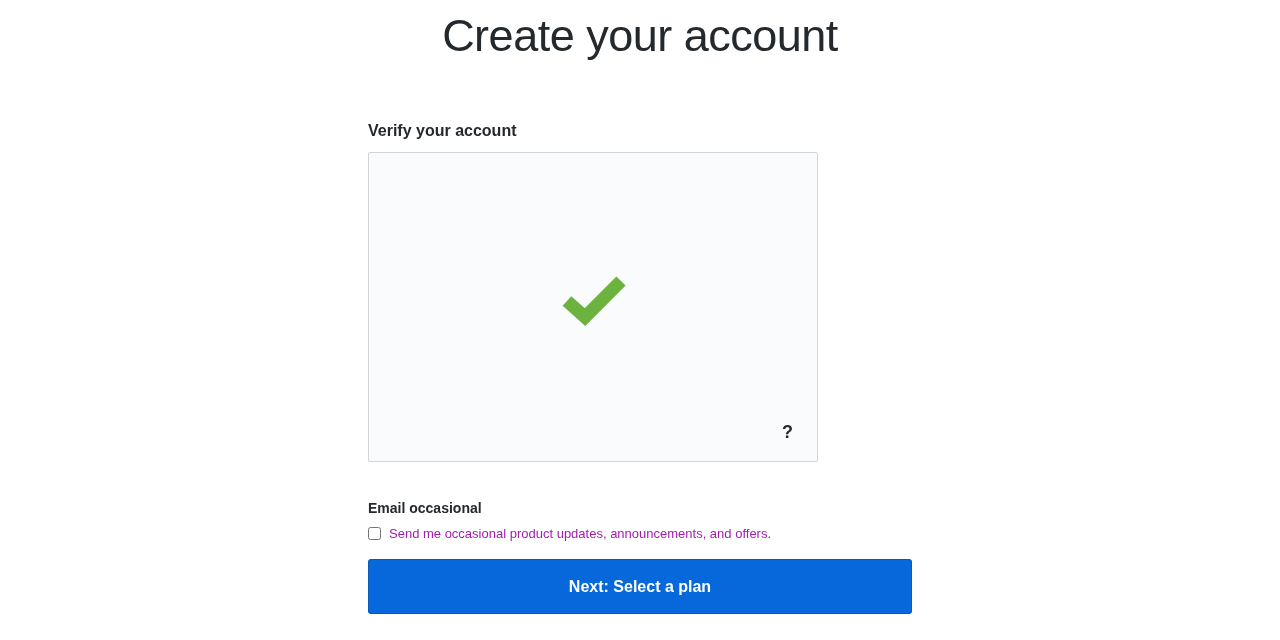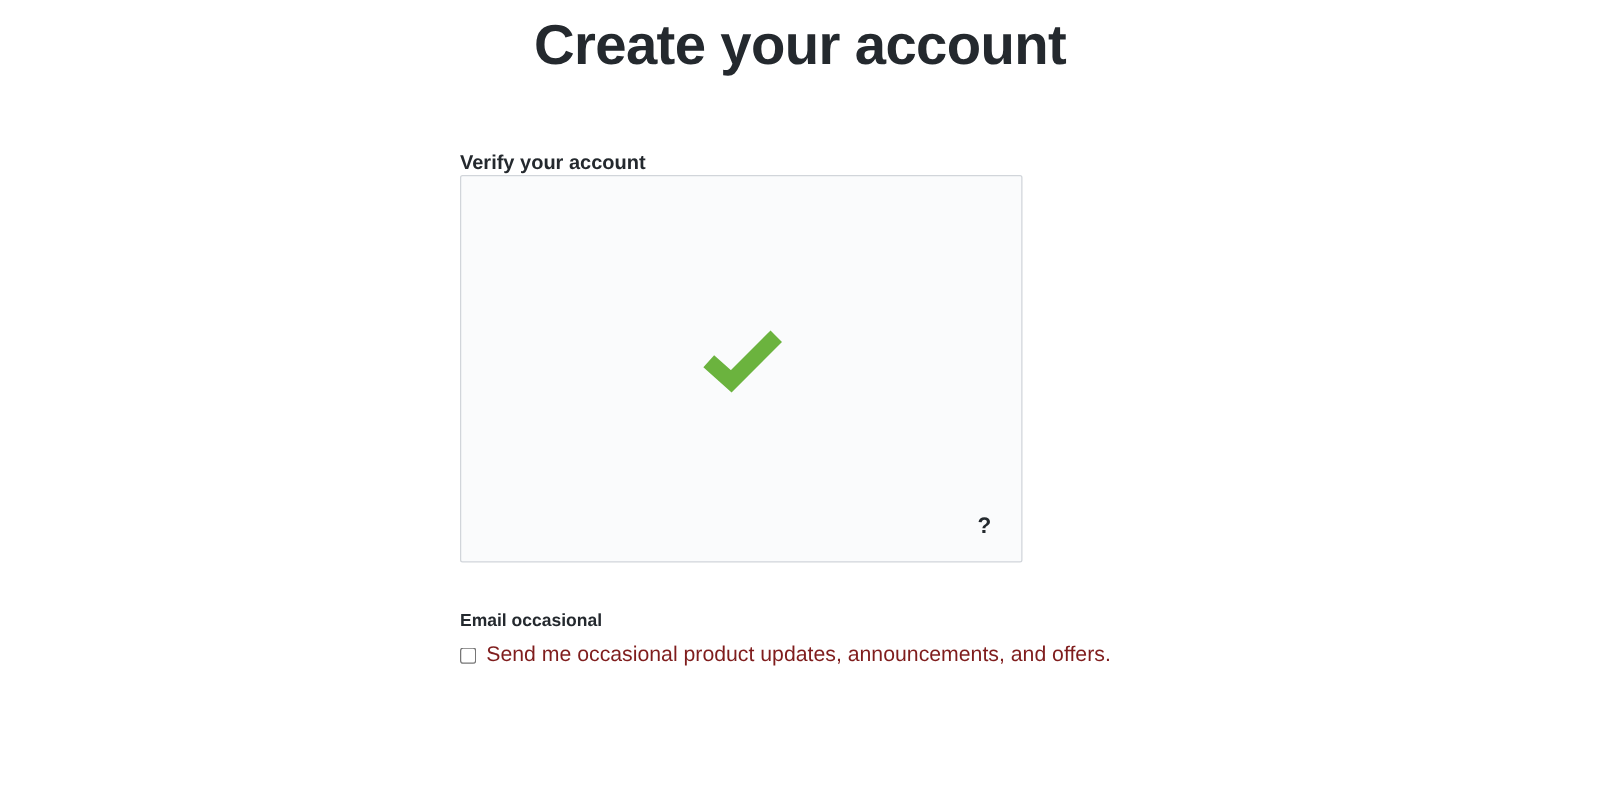--- a/index.html
+++ b/index.html
@@ -15,31 +15,31 @@
       height: 640px;
       overflow: hidden;
     }
     .container {
       max-width: 544px;
       margin: 0 auto;
       padding: 0;
     }
     h1.page-title {
       font-size: 45px;
-      font-weight: 700;
+      font-weight: 400;
       text-align: center;
       margin-top: 10px;
       margin-bottom: 60px;
       letter-spacing: -0.5px;
       color: #24292e;
     }
     .section-label {
       font-size: 16px;
       font-weight: 600;
-      margin-bottom: 0;
+      margin-bottom: 12px;
       color: #24292e;
     }
     .captcha-box {
       width: 450px;
       height: 310px;
       border: 1px solid #d1d5da;
       background: #fafbfc;
       border-radius: 2px;
       position: relative;
       display: flex;
@@ -71,22 +71,22 @@
       align-items: center;
       gap: 8px;
       margin-bottom: 18px;
     }
     .checkbox-row input[type="checkbox"] {
       width: 13px;
       height: 13px;
       cursor: pointer;
     }
     .checkbox-row label {
-      font-size: 17px;
-      color: #7f1d1d;
+      font-size: 13px;
+      color: #a21caf;
       cursor: pointer;
     }
     .primary-btn {
       width: 100%;
       height: 55px;
       background: #0768db;
       color: #ffffff;
       border: 1px solid rgba(27,31,35,0.2);
       border-radius: 3px;
       font-size: 16px;
@@ -114,13 +114,14 @@
     <div class="help-icon">?</div>
   </div>
 
   <div class="prefs-label">Email occasional</div>
 
   <div class="checkbox-row">
     <input type="checkbox" id="pref-cb" style="">
     <label for="pref-cb">Send me occasional product updates, announcements, and offers.</label>
   </div>
 
+  <button class="primary-btn">Next: Select a plan</button>
 </div>
 
 </body></html>

